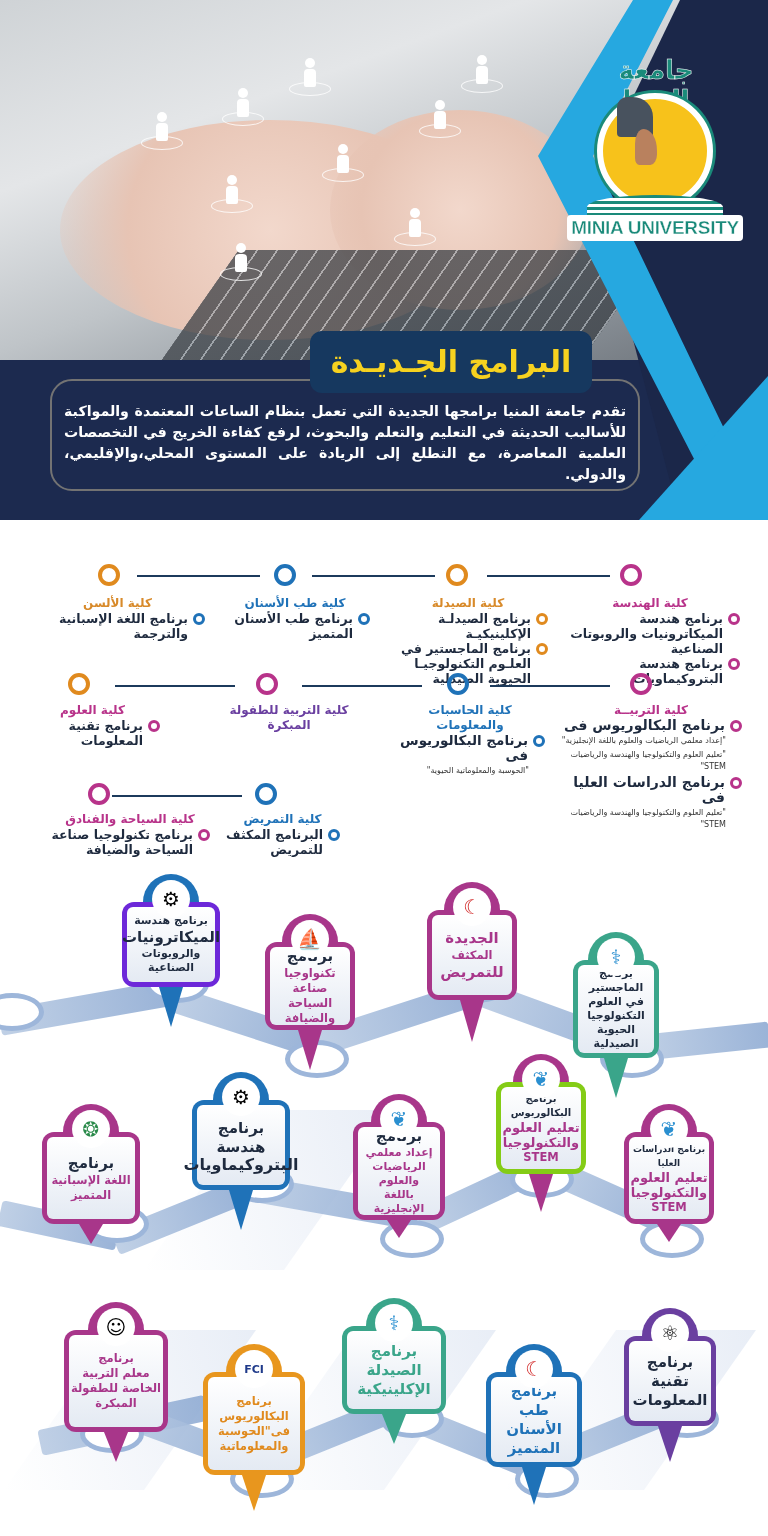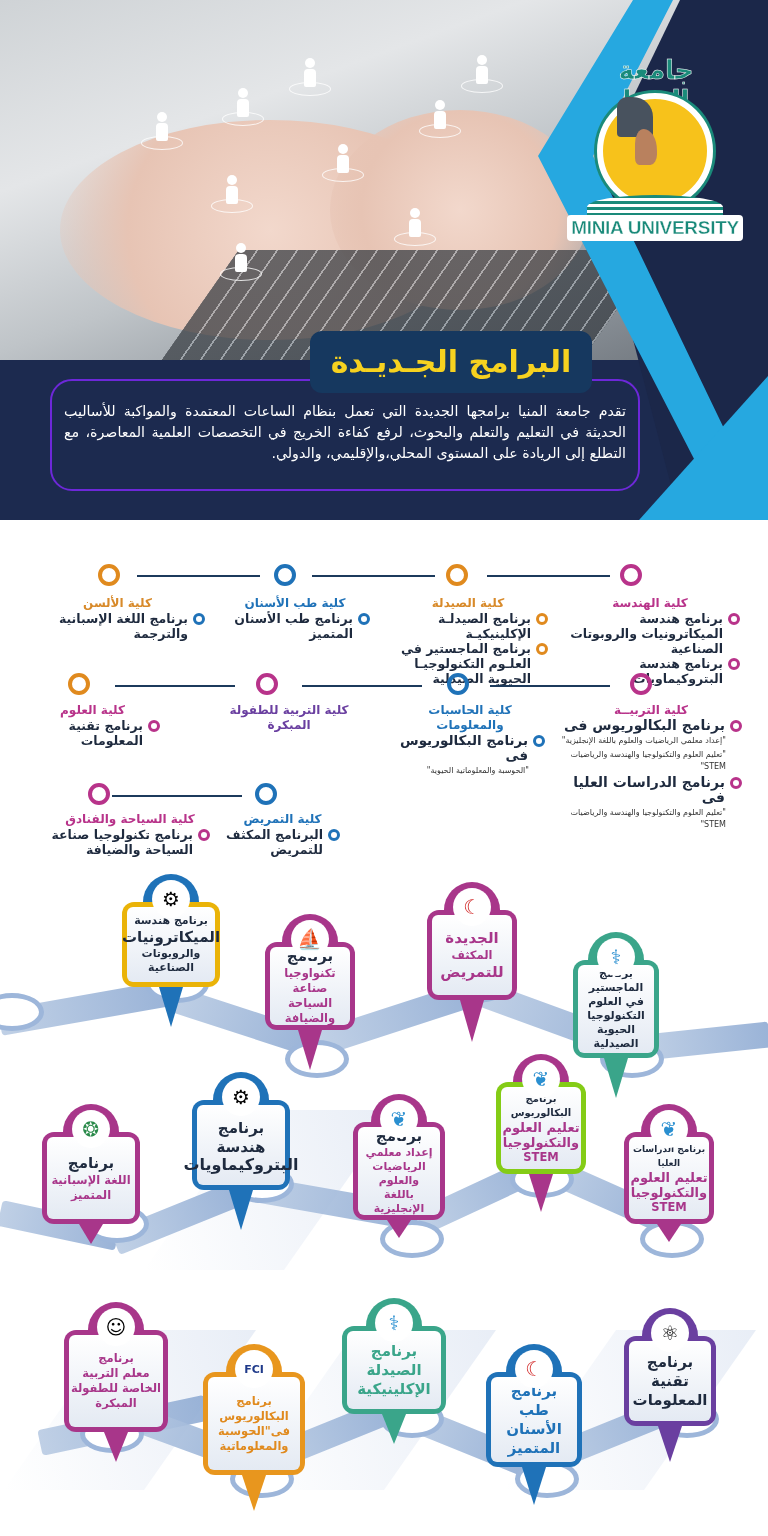--- a/index.html
+++ b/index.html
@@ -17,21 +17,21 @@
 .chev-blue{position:absolute;right:0;top:0;width:250px;height:520px;background:#26a8e0;clip-path:polygon(46% 0,62% 0,30% 30%,100% 100%,83% 100%,8% 30%)}
 .band-diag{position:absolute;left:560px;top:360px;width:208px;height:160px;background:#26a8e0;clip-path:polygon(100% 10%,100% 100%,38% 100%)}
 .logo{position:absolute;left:575px;top:55px;width:160px;height:190px}
 .logo .arc{position:absolute;left:6px;top:0;width:150px;height:60px;color:#1a8a7a;font-weight:bold;font-size:26px;text-align:center;-webkit-text-stroke:.5px #fff}
 .logo .circle{position:absolute;left:22px;top:38px;width:116px;height:116px;border-radius:50%;background:#f7c21b;border:6px solid #fff;box-shadow:0 0 0 3px #1a8a7a}
 .logo .bust{position:absolute;left:42px;top:42px;width:36px;height:40px;background:#48525e;border-radius:10px 20px 4px 4px}
 .logo .face{position:absolute;left:60px;top:74px;width:22px;height:36px;background:#b9815e;border-radius:40% 60% 30% 20%}
 .logo .book{position:absolute;left:12px;top:140px;width:136px;height:24px;background:repeating-linear-gradient(180deg,#1a8a7a 0 3px,#fff 3px 6px);border-radius:50% 50% 0 0}
 .logo .name{position:absolute;left:-8px;top:160px;width:176px;text-align:center;color:#1a8a7a;font-weight:bold;font-size:19px;letter-spacing:-.3px;font-family:"Liberation Sans",sans-serif;-webkit-text-stroke:.4px #fff;background:#fff;border-radius:4px;line-height:26px}
 .title-box{position:absolute;left:310px;top:331px;width:282px;height:62px;background:#16385f;border-radius:12px;text-align:center;color:#f7d21f;font-weight:bold;font-size:30px;line-height:62px;direction:rtl}
-.desc-box{position:absolute;left:50px;top:379px;width:590px;height:112px;border:2px solid #6d28d9;border-radius:22px;padding:14px 12px 0 12px;direction:rtl;text-align:justify;color:#fff;font-size:14.2px;line-height:21px;font-weight:normal}
+.desc-box{position:absolute;left:50px;top:379px;width:590px;height:112px;border:2px solid #737373;border-radius:22px;padding:14px 12px 0 12px;direction:rtl;text-align:justify;color:#fff;font-size:14.2px;line-height:21px;font-weight:bold}
 .colleges{position:absolute;left:0;top:540px;width:768px;height:320px}
 .hline{position:absolute;height:2px;background:#1c3a5c}
 .ring{position:absolute;width:22px;height:22px;border-radius:50%;border:4px solid}
 .cblock{position:absolute;direction:rtl;text-align:right}
 .cname{font-size:12px;font-weight:bold;text-align:center;line-height:15px}
 .prog{display:flex;align-items:flex-start;gap:5px;font-size:12.5px;font-weight:bold;color:#1e2a3e;line-height:15px}
 .dot{flex:none;width:12px;height:12px;border-radius:50%;border:3px solid;margin-top:2px;background:#fff}
 .sub{font-size:8px;color:#333;line-height:12px;margin:2px 16px 2px 0}
 .net{position:absolute;left:0;top:860px;width:768px;height:676px}
 .link{position:absolute;height:26px;background:linear-gradient(90deg,#b9cbe3,#8fabd3);border-radius:4px;transform-origin:left center;opacity:.9}
@@ -265,21 +265,21 @@
   <div class="oval" style="left:510px;top:300px"></div>
   <div class="oval" style="left:640px;top:360px"></div>
   <div class="oval" style="left:80px;top:555px"></div>
   <div class="oval" style="left:230px;top:600px"></div>
   <div class="oval" style="left:380px;top:540px"></div>
   <div class="oval" style="left:515px;top:600px"></div>
   <div class="oval" style="left:655px;top:540px"></div>
 
   <div class="pin" style="left:122px;top:42px;width:98px;height:85px">
     <div class="cap" style="background:#1f72b8"></div>
-    <div class="card" style="background:#eab308">
+    <div class="card" style="background:#6d28d9">
         <div class="inner">
       <span class="l1">برنامج هندسة</span>
       <span class="l2">الميكاترونيات</span>
       <span class="l1">والروبوتات الصناعية</span>
     </div>
       </div>
     <div class="icon">⚙</div>
     <div class="tail" style="bottom:-40px;border-top:40px solid #1f72b8"></div>
   </div>
   <div class="pin" style="left:265px;top:82px;width:90px;height:88px">

